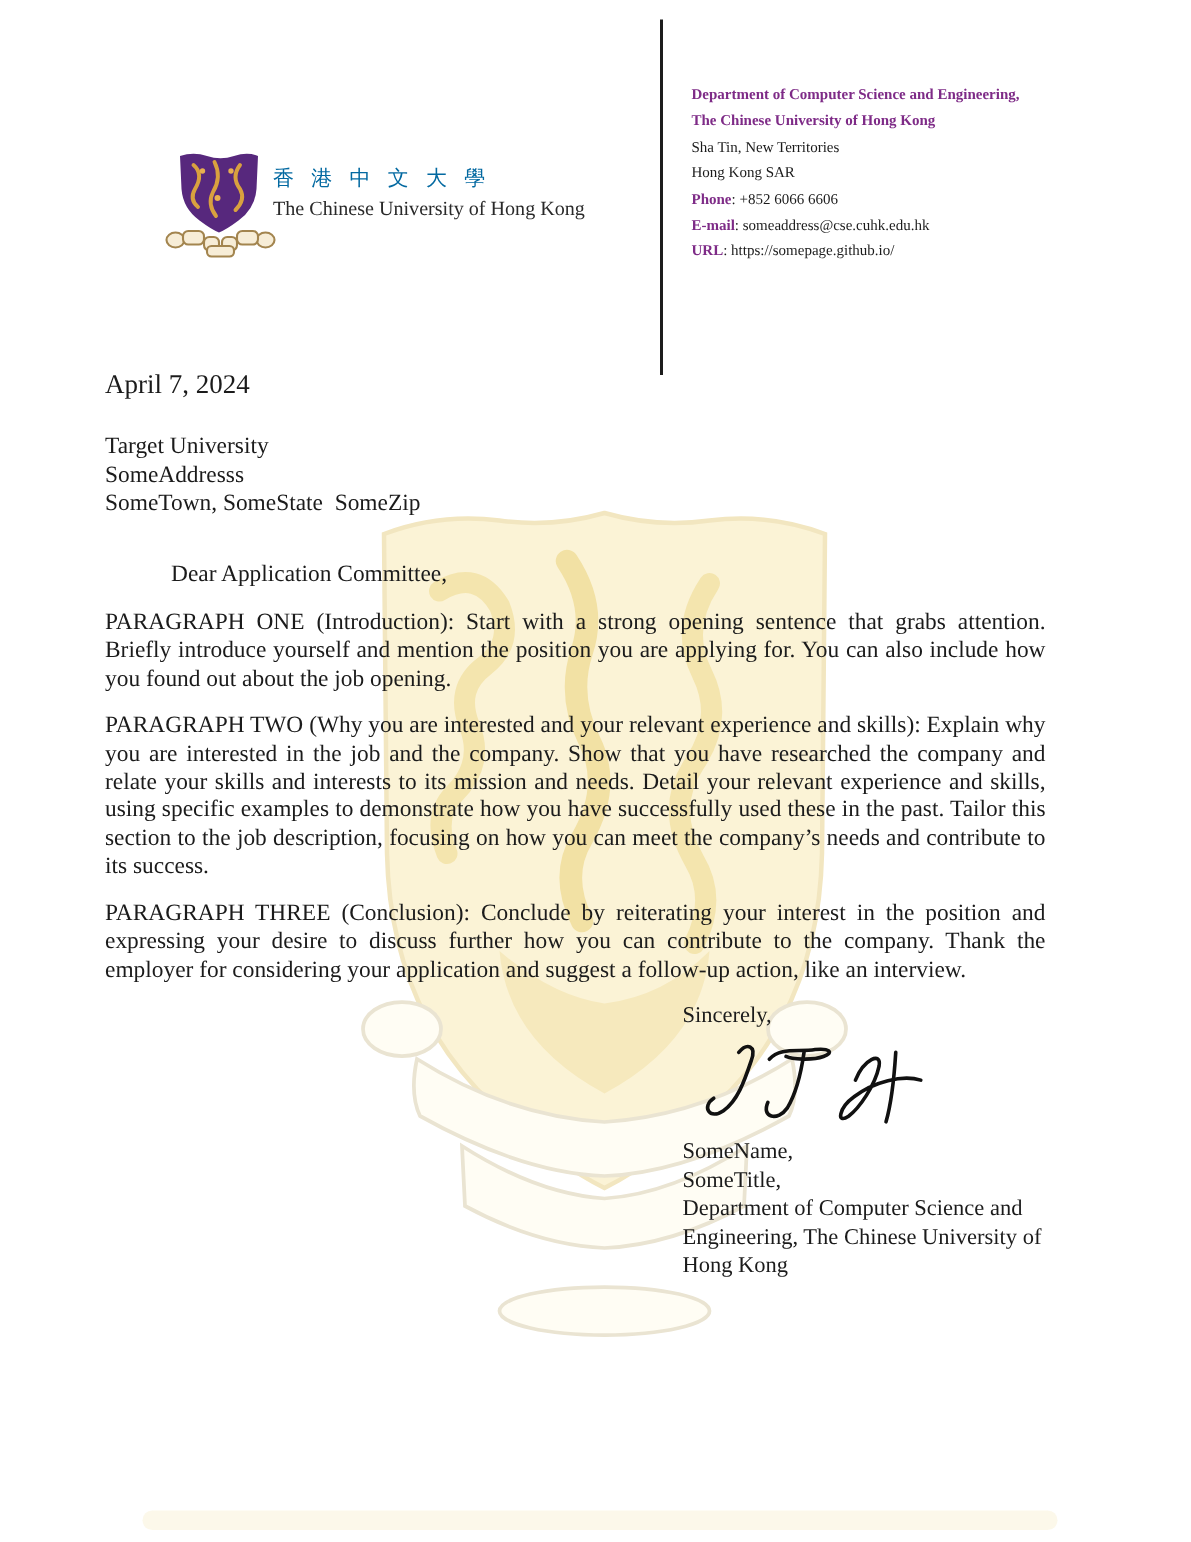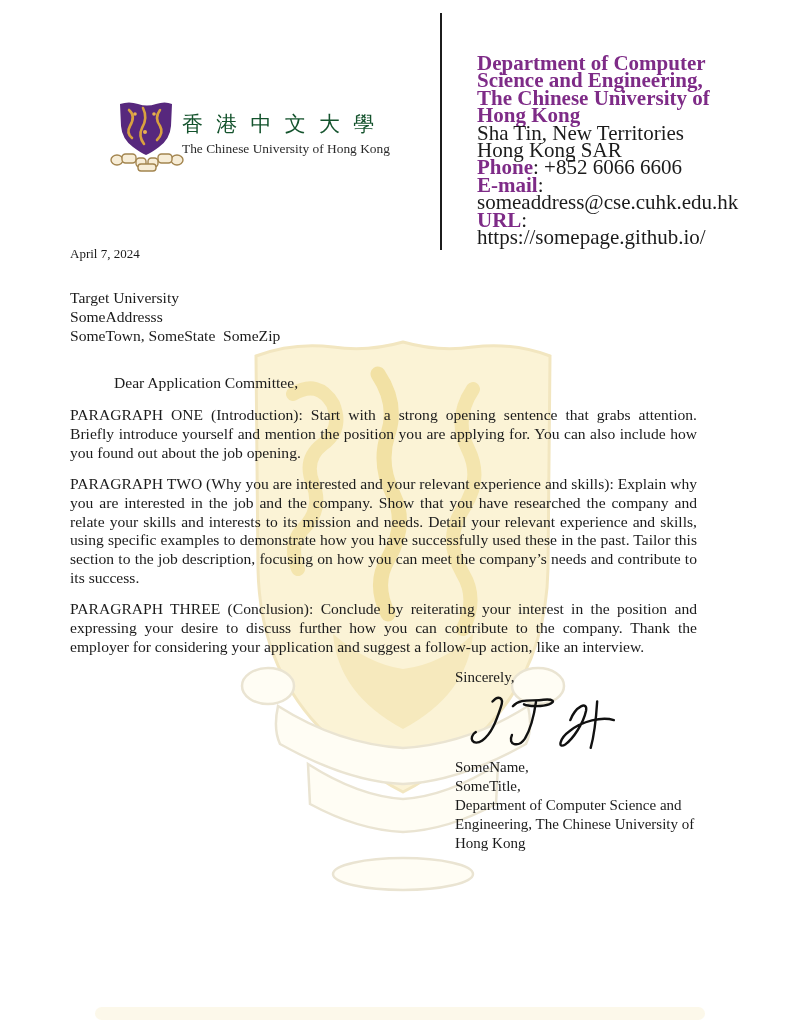--- a/index.html
+++ b/index.html
@@ -7,28 +7,28 @@
     position:relative;width:794px;height:1028px;background:#ffffff;
     font-family:"Liberation Serif","DejaVu Serif",serif;color:#1b1b1b;
     overflow:hidden;
   }
   
   .watermark{position:absolute;left:238px;top:334px;width:330px;height:600px;z-index:0;pointer-events:none;}
   
   .letterhead{position:absolute;left:0;top:0;width:794px;height:250px;z-index:2;}
   .logo{position:absolute;left:110px;top:100px;width:74px;height:72px;}
   .logo-names{position:absolute;left:182px;top:110px;width:230px;}
-  .logo-cn{font-size:21px;letter-spacing:4px;color:#14532d;white-space:nowrap;}
+  .logo-cn{font-size:14px;letter-spacing:4px;color:#0369a1;white-space:nowrap;}
   .logo-en{font-size:13.4px;color:#2a2a2a;margin-top:3px;white-space:nowrap;}
   .vrule{position:absolute;left:440px;top:13px;width:1.6px;height:237px;background:#1c1c1c;}
-  .contact{position:absolute;left:477px;top:55px;width:252px;font-size:21px;line-height:17.4px;}
+  .contact{position:absolute;left:461px;top:55px;width:252px;font-size:10px;line-height:17.4px;}
   .contact .accent{color:#7e2b87;font-weight:bold;}
   .contact .lbl{color:#7e2b87;font-weight:bold;}
   
-  .dateline{position:absolute;left:70px;top:246px;font-size:13px;z-index:2;}
+  .dateline{position:absolute;left:70px;top:246px;font-size:18px;z-index:2;}
   .recipient{position:absolute;left:70px;top:288px;font-size:15.6px;line-height:19px;z-index:2;}
   .salutation{position:absolute;left:70px;top:374px;font-size:15.6px;z-index:2;margin-left:44px;}
   .paras{position:absolute;left:70px;top:406px;width:642px;z-index:2;}
   .paras p{margin:0 15px 12px 0;font-size:15.6px;line-height:18.9px;text-align:justify;}
   .pre{white-space:pre-wrap;}
   
   .closing{position:absolute;left:455px;top:668px;width:262px;font-size:15px;line-height:19px;z-index:2;}
   .signature{margin:5px 0 3px 6px;width:176px;height:58px;}
   
   .bottom-bar{position:absolute;left:95px;top:1007px;width:610px;height:13px;border-radius:7px;

